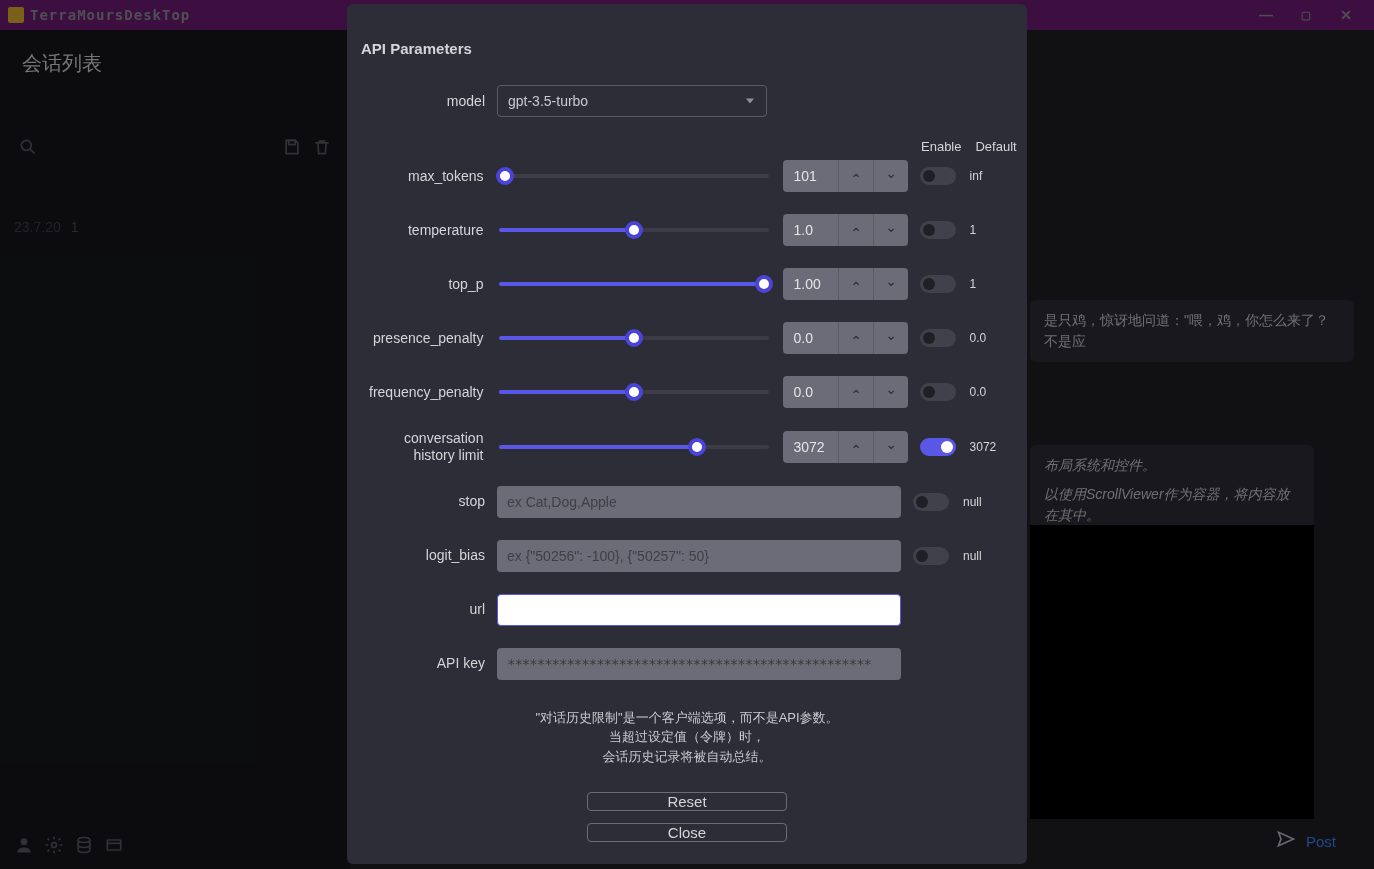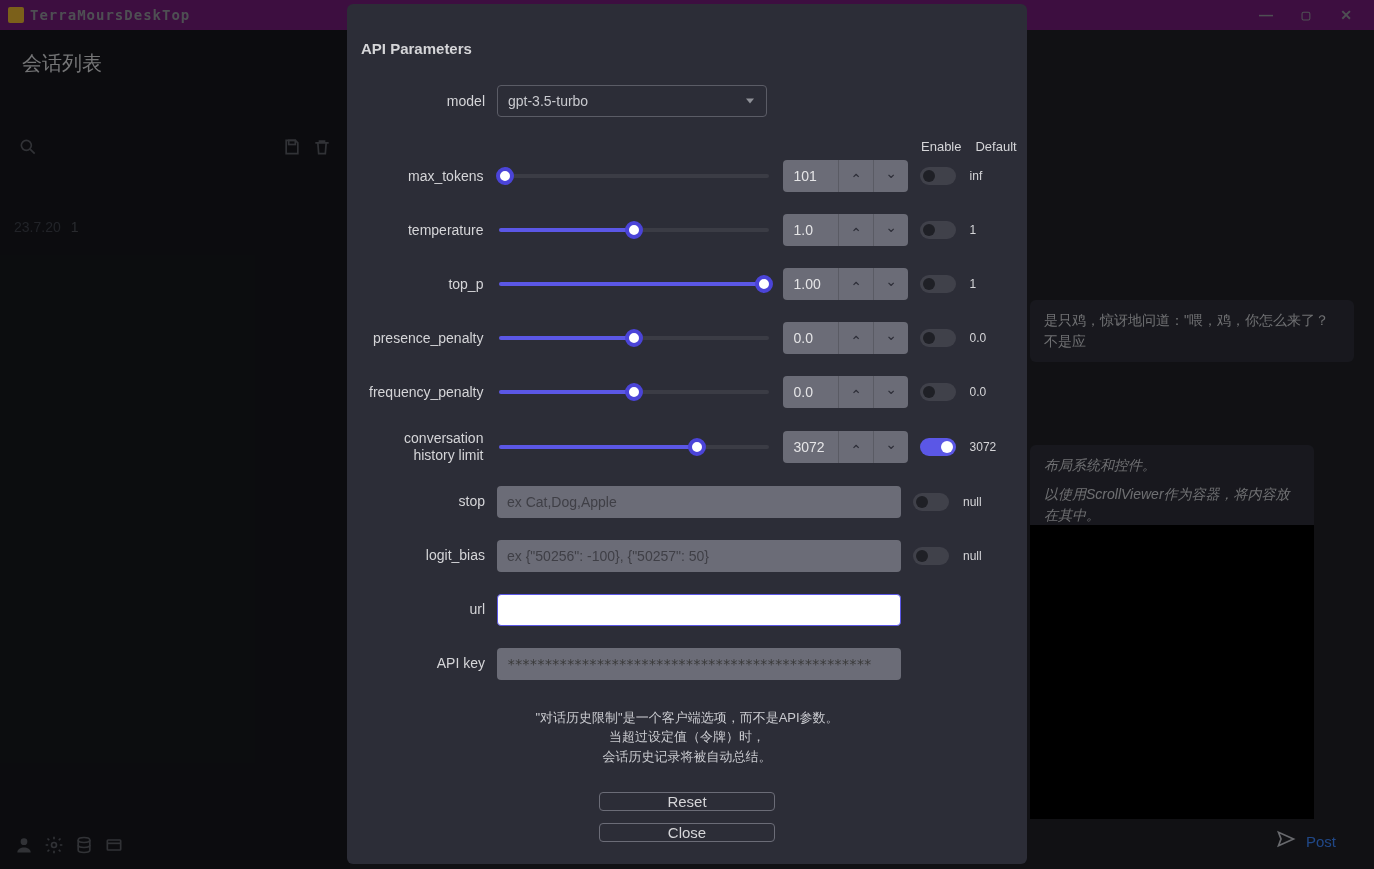--- a/index.html
+++ b/index.html
@@ -70,21 +70,21 @@
 
 .text-input { flex:1; height:32px; background:#6b6c77; border:none; border-radius:4px; padding:0 10px; color:#2c2c2c; font-size:14px; max-width:404px; }
 .text-input::placeholder { color:#3f3f46; }
 .text-input.white { background:#fff; border:1px solid #5b57e6; max-width:404px; }
 .text-input.apikey { background:#6b6c77; color:#3a3a3a; font-family:monospace; letter-spacing:-1px; }
 
 .row.full .text-input { max-width:404px; }
 
 .note { text-align:center; font-size:13px; color:#c9cacf; line-height:1.5; margin:6px 0 26px 0; }
 
-.modal-btn { width:176px; height:34px; background:transparent; border:1px solid #6b6c77; color:#d5d5d8; border-radius:4px; font-size:15px; margin:0 auto 12px auto; display:block; cursor:pointer; }
+.modal-btn { width:200px; height:34px; background:transparent; border:1px solid #6b6c77; color:#d5d5d8; border-radius:4px; font-size:15px; margin:0 auto 12px auto; display:block; cursor:pointer; }
 
 svg { width:20px; height:20px; }
 </style>
 </head>
 <body>
 
 <div class="titlebar">
   <div class="logo"></div>
   <span class="title">TerraMoursDeskTop</span>
   <div class="winbtns">

